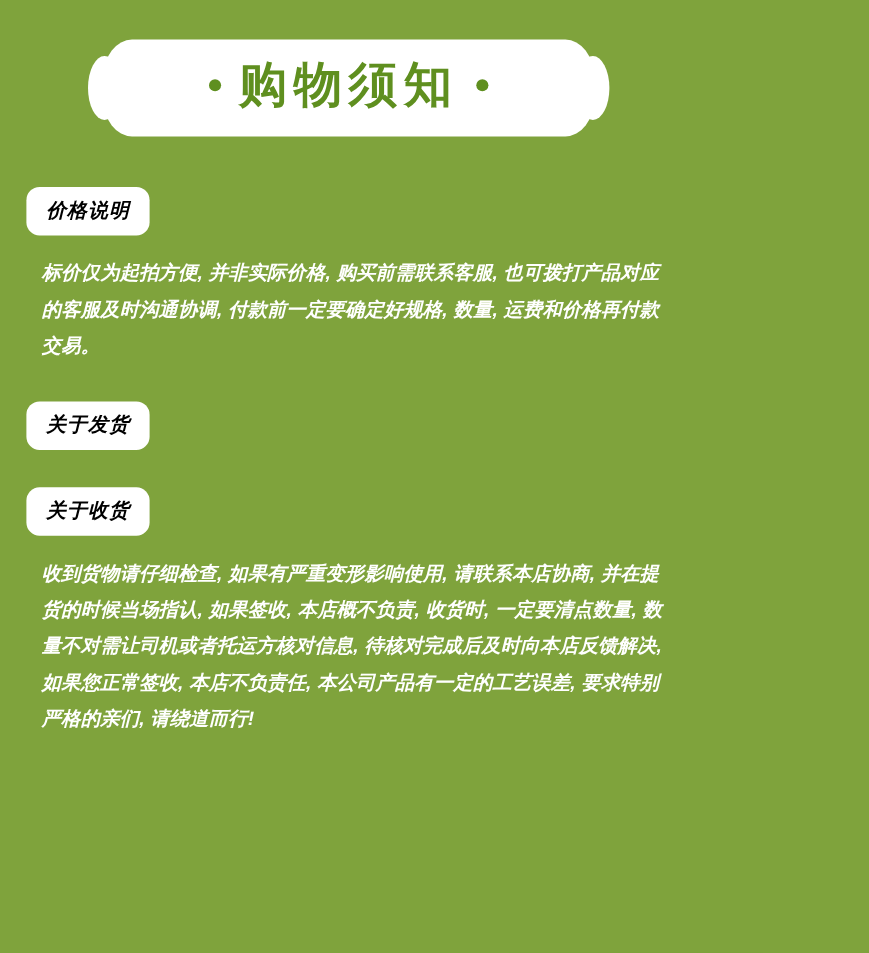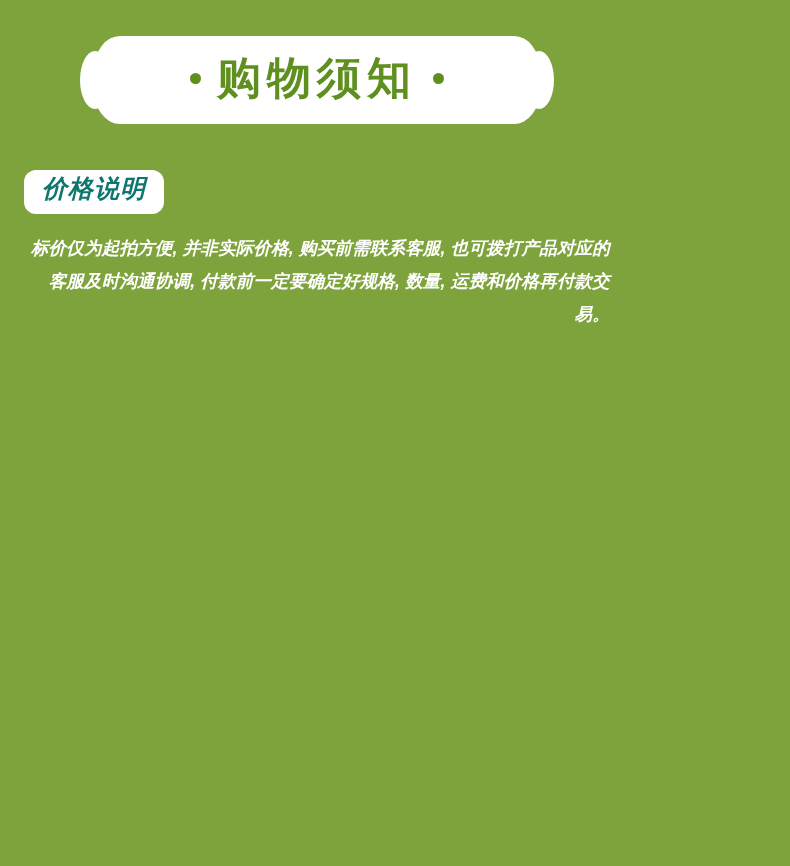--- a/index.html
+++ b/index.html
@@ -78,37 +78,36 @@
     margin-bottom: 10px;
   }
   .section-head {
     display: inline-block;
     background: #ffffff;
     border-radius: 12px;
     padding: 6px 18px 8px 18px;
     margin-left: 4px;
   }
   .section-head-text {
-    color: #0f766e;
-    font-size: 25px;
+    color: #000000;
+    font-size: 18px;
     font-weight: bold;
     letter-spacing: 1px;
     line-height: 30px;
     font-style: italic;
-    font-family: Liberation Mono, monospace;
   }
   .section-body {
     color: #ffffff;
     font-size: 17.5px;
     font-weight: bold;
     font-style: italic;
     line-height: 33px;
     letter-spacing: 0.2px;
-    margin: 18px 4px 0 7px;
-    text-align: right;
+    margin: 18px 4px 0 18px;
+    text-align: left;
   }
   .sec-price   { margin-top: 4px; }
   .sec-ship    { margin-top: 34px; }
   .sec-receive { margin-top: 34px; }
   .sec-return  { margin-top: 34px; }
 </style>
 </head>
 <body>
 
 <div class="page">
@@ -124,18 +123,27 @@
   <div class="content">
 
     <div class="section sec-price">
       <div class="section-head">
         <span class="section-head-text">价格说明</span>
       </div>
       <div class="section-body">标价仅为起拍方便, 并非实际价格, 购买前需联系客服, 也可拨打产品对应的客服及时沟通协调, 付款前一定要确定好规格, 数量, 运费和价格再付款交易。</div>
     </div>
 
     <div class="section sec-ship">
+      <div class="section-head">
+        <span class="section-head-text">关于发货</span>
+      </div>
     </div>
 
+    <div class="section sec-receive">
+      <div class="section-head">
+        <span class="section-head-text">关于收货</span>
+      </div>
+      <div class="section-body">收到货物请仔细检查, 如果有严重变形影响使用, 请联系本店协商, 并在提货的时候当场指认, 如果签收, 本店概不负责, 收货时, 一定要清点数量, 数量不对需让司机或者托运方核对信息, 待核对完成后及时向本店反馈解决, 如果您正常签收, 本店不负责任, 本公司产品有一定的工艺误差, 要求特别严格的亲们, 请绕道而行!</div>
+    </div>
 
 
   </div>
 </div>
 
 </body></html>

